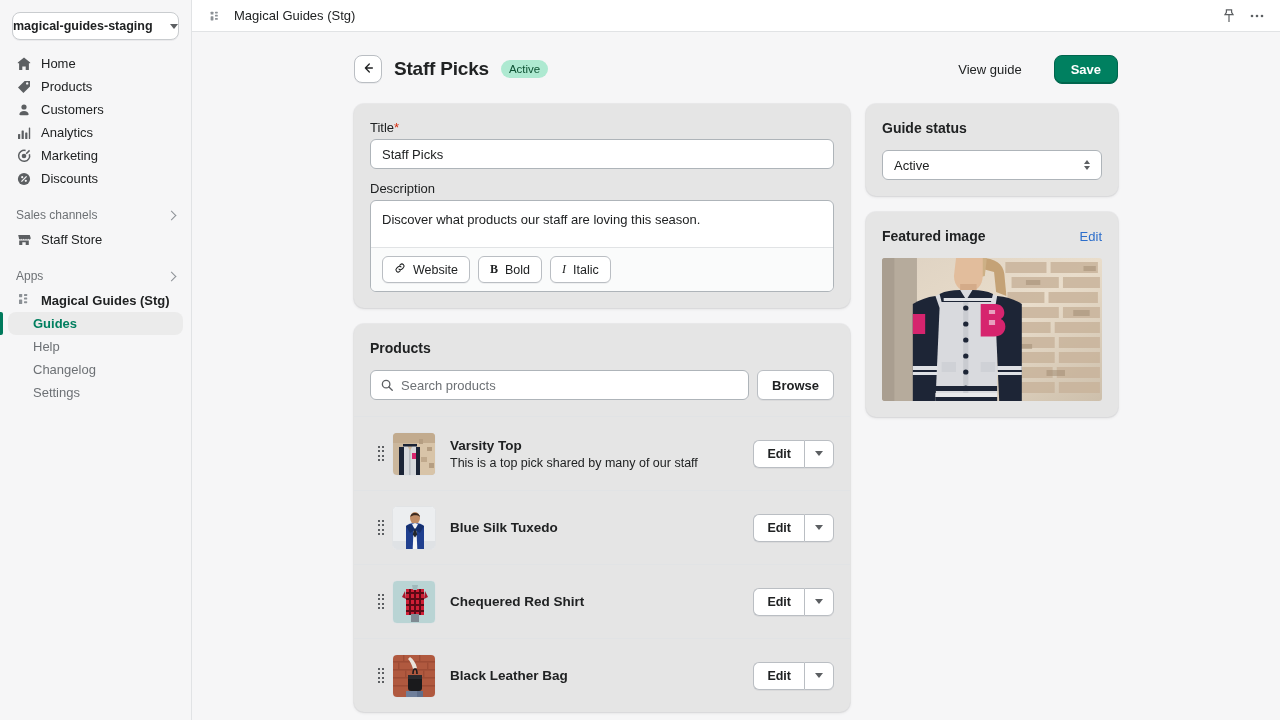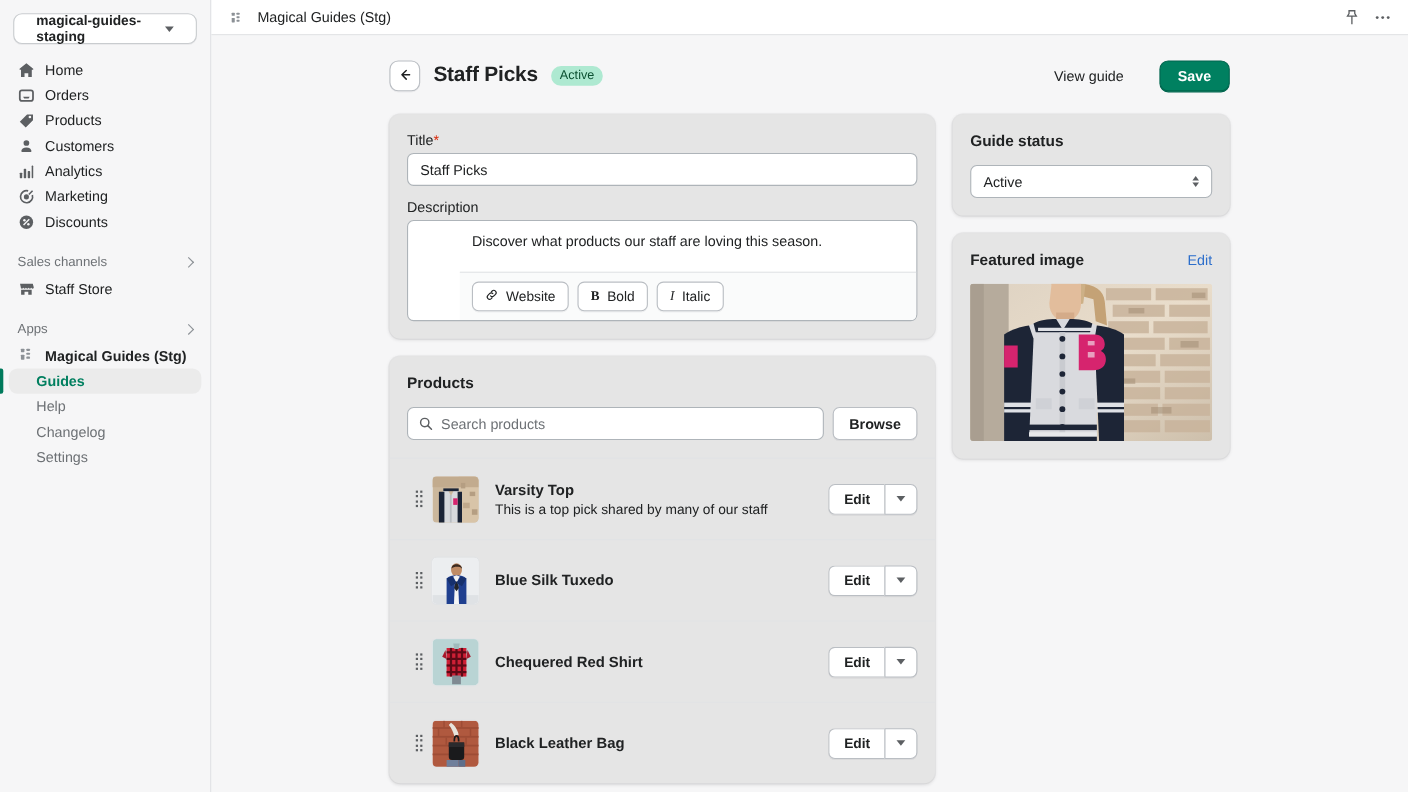--- a/index.html
+++ b/index.html
@@ -21,21 +21,21 @@
     padding: 0;
     position: relative;
   }
   .store-switcher {
     margin: 12px 12px 8px 12px;
     height: 28px;
     background: #ffffff;
     border: 1px solid #c9cccf;
     border-radius: 8px;
     display: flex; align-items: center;
-    padding: 0 20px;
+    padding: 0 0;
     gap: 4px;
     font-size: 12.5px; font-weight: bold;
     color: #202223;
     box-shadow: 0 1px 0 rgba(22,29,37,.05);
   }
   .store-switcher .caret {
     margin-left: auto;
     width: 0; height: 0;
     border-left: 4px solid transparent;
     border-right: 4px solid transparent;
@@ -154,21 +154,21 @@
   .req { color: #d82c0d; }
   .text-input {
     width: 100%; height: 30px;
     border: 1px solid #aeb4b9; border-radius: 6px;
     background: #fff; padding: 0 11px;
     font-size: 13px; color: #202223;
     font-family: "Liberation Sans", sans-serif;
   }
   .field-block { margin-bottom: 12px; }
 
-  .editor { border: 1px solid #aeb4b9; border-radius: 6px; overflow: hidden; background: #fff; padding-left: 47px; }
+  .editor { border: 1px solid #aeb4b9; border-radius: 6px; overflow: hidden; background: #fff; }
   .editor-body { min-height: 46px; padding: 11px; font-size: 13px; color: #202223; }
   .editor-toolbar {
     border-top: 1px solid #e1e3e5;
     background: #fafbfb;
     padding: 8px 11px;
     display: flex; gap: 8px;
   }
   .tool-btn {
     background: #fff; border: 1px solid #babec3; border-radius: 6px;
     padding: 5px 11px; font-size: 12.5px;
@@ -260,29 +260,20 @@
 
       <div class="nav-item">
         <span class="ic">
             <svg width="16" height="16" viewBox="0 0 16 16" fill="#5c5f62">
               <path d="M8 1.6 1.8 6.4v.9h1.3V14h3.2v-3.4h3.4V14h3.2V7.3h1.3v-.9L8 1.6z"></path>
             </svg>
           </span>
         <span>Home</span>
       </div>
 
-      <div class="nav-item">
-        <span class="ic">
-            <svg width="16" height="16" viewBox="0 0 16 16" fill="none" stroke="#5c5f62" stroke-width="1.6">
-              <rect x="2" y="3.2" width="12" height="9.6" rx="2"></rect>
-              <path d="M2 9h3l1 1.6h4L11 9h3" fill="#5c5f62" stroke="none"></path>
-            </svg>
-          </span>
-        <span>Orders</span>
-      </div>
 
       <div class="nav-item">
         <span class="ic">
             <svg width="16" height="16" viewBox="0 0 16 16" fill="#5c5f62">
               <path d="M14 2H8.6L2 8.6 7.4 14 14 7.4V2zM11.2 5.6a1.2 1.2 0 1 1 0-2.4 1.2 1.2 0 0 1 0 2.4z"></path>
             </svg>
           </span>
         <span>Products</span>
       </div>
 

